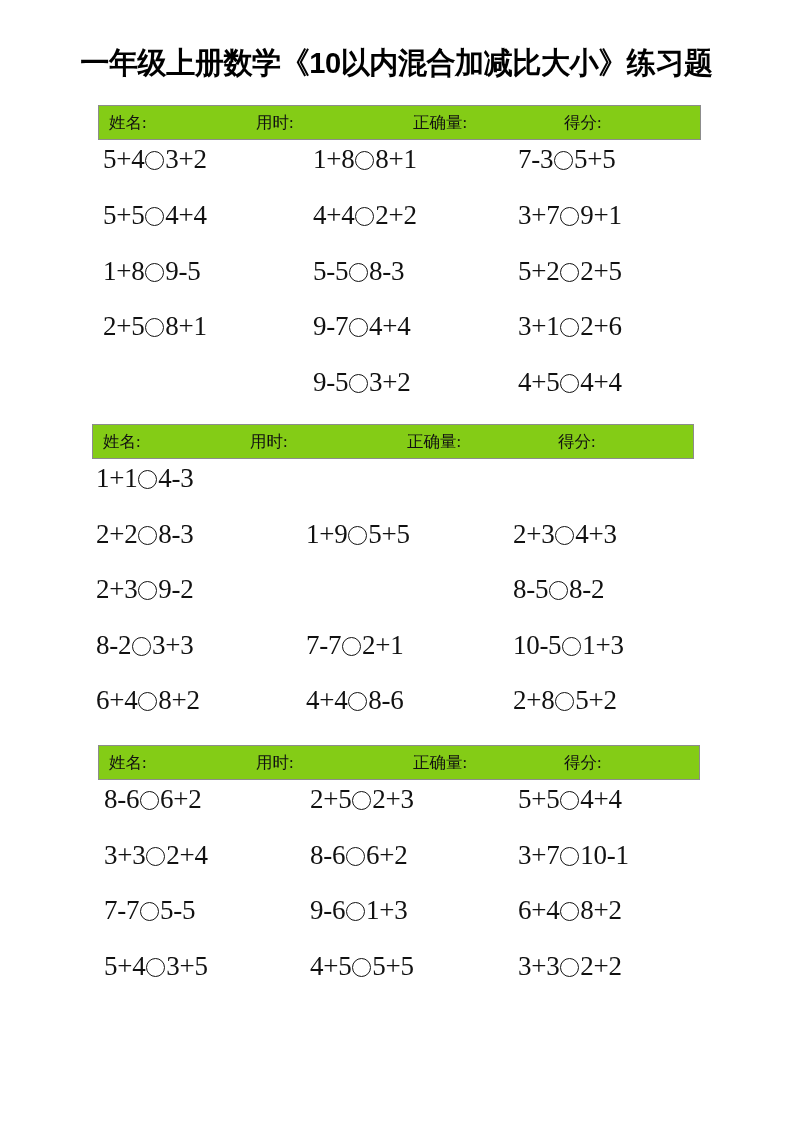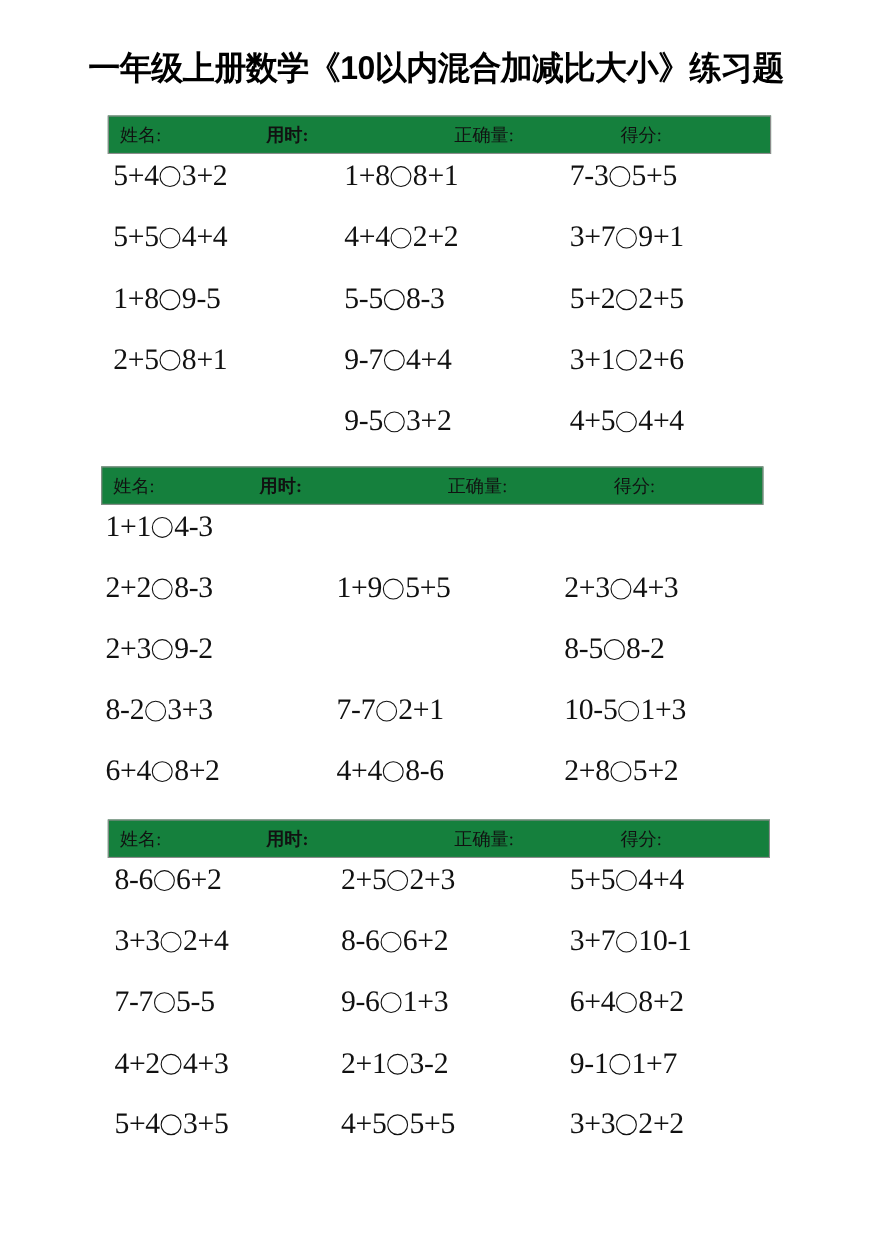--- a/index.html
+++ b/index.html
@@ -48,38 +48,38 @@
   .block-2 { top: 424px; }
   .block-3 { top: 745px; }
 
   
   .info-box {
     position: relative;
     margin: 0 auto;
     height: 35px;
     box-sizing: border-box;
     border: 1px solid #8c8c8c;
-    background: #15803d;
+    background: #84cc16;
   }
   .block-1 .info-box { width: 603px; margin-left: 98px; }
   .block-2 .info-box { width: 602px; margin-left: 92px; }
   .block-3 .info-box { width: 602px; margin-left: 98px; }
 
   .info-cell {
     position: absolute;
     top: 50%;
     transform: translateY(-50%);
     font-family: "Liberation Serif", "DejaVu Serif", serif;
     font-size: 16.5px;
     line-height: 20px;
     white-space: nowrap;
     color: #111;
   }
   .info-cell.c0 { left: 10px; }
-  .info-cell.c1 { left: 143px; font-weight: bold; }
+  .info-cell.c1 { left: 157px; }
   .info-cell.c2 { left: 314px; }
   .info-cell.c3 { left: 465px; }
 
   
   .problems {
     position: absolute;
     left: 0;
     right: 0;
     top: 35px;
   }
@@ -217,25 +217,20 @@
         <span class="pcell k0"><span class="term">3+3</span><span class="op-circle"></span><span class="term">2+4</span></span>
         <span class="pcell k1"><span class="term">8-6</span><span class="op-circle"></span><span class="term">6+2</span></span>
         <span class="pcell k2"><span class="term">3+7</span><span class="op-circle"></span><span class="term">10-1</span></span>
       </div>
       <div class="prow">
         <span class="pcell k0"><span class="term">7-7</span><span class="op-circle"></span><span class="term">5-5</span></span>
         <span class="pcell k1"><span class="term">9-6</span><span class="op-circle"></span><span class="term">1+3</span></span>
         <span class="pcell k2"><span class="term">6+4</span><span class="op-circle"></span><span class="term">8+2</span></span>
       </div>
       <div class="prow">
-        <span class="pcell k0"><span class="term">4+2</span><span class="op-circle"></span><span class="term">4+3</span></span>
-        <span class="pcell k1"><span class="term">2+1</span><span class="op-circle"></span><span class="term">3-2</span></span>
-        <span class="pcell k2"><span class="term">9-1</span><span class="op-circle"></span><span class="term">1+7</span></span>
-      </div>
-      <div class="prow">
         <span class="pcell k0"><span class="term">5+4</span><span class="op-circle"></span><span class="term">3+5</span></span>
         <span class="pcell k1"><span class="term">4+5</span><span class="op-circle"></span><span class="term">5+5</span></span>
         <span class="pcell k2"><span class="term">3+3</span><span class="op-circle"></span><span class="term">2+2</span></span>
       </div>
     </div>
   </div>
 
 </div>
 
 </body></html>

